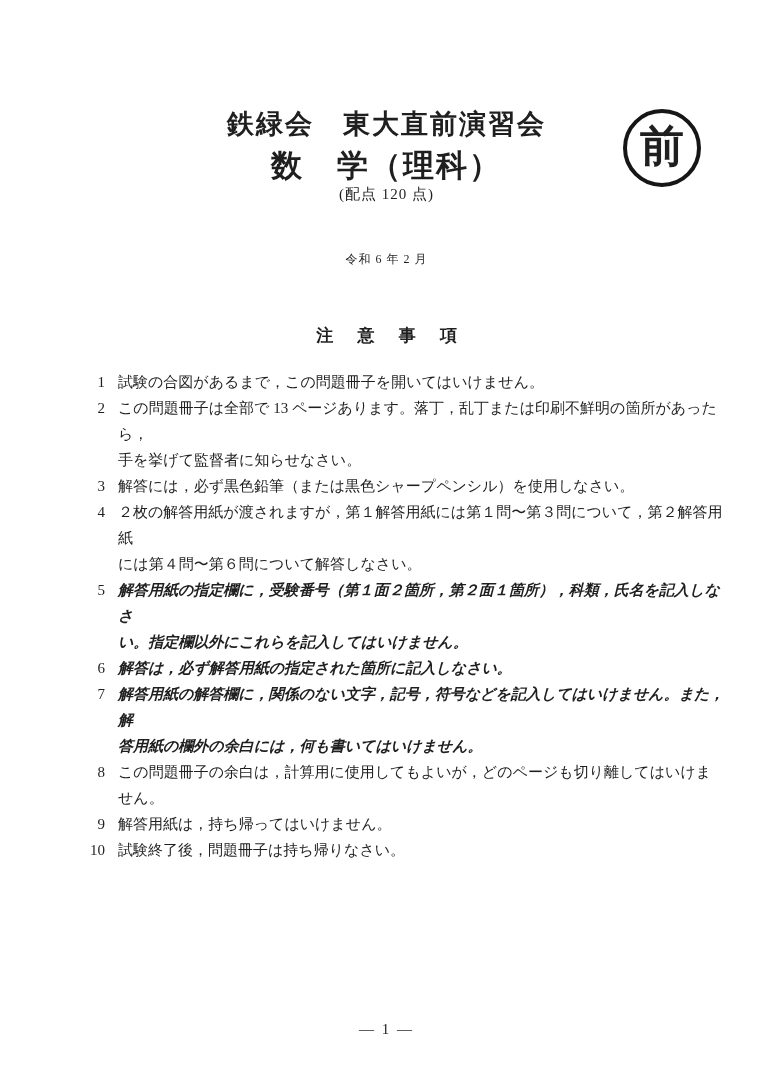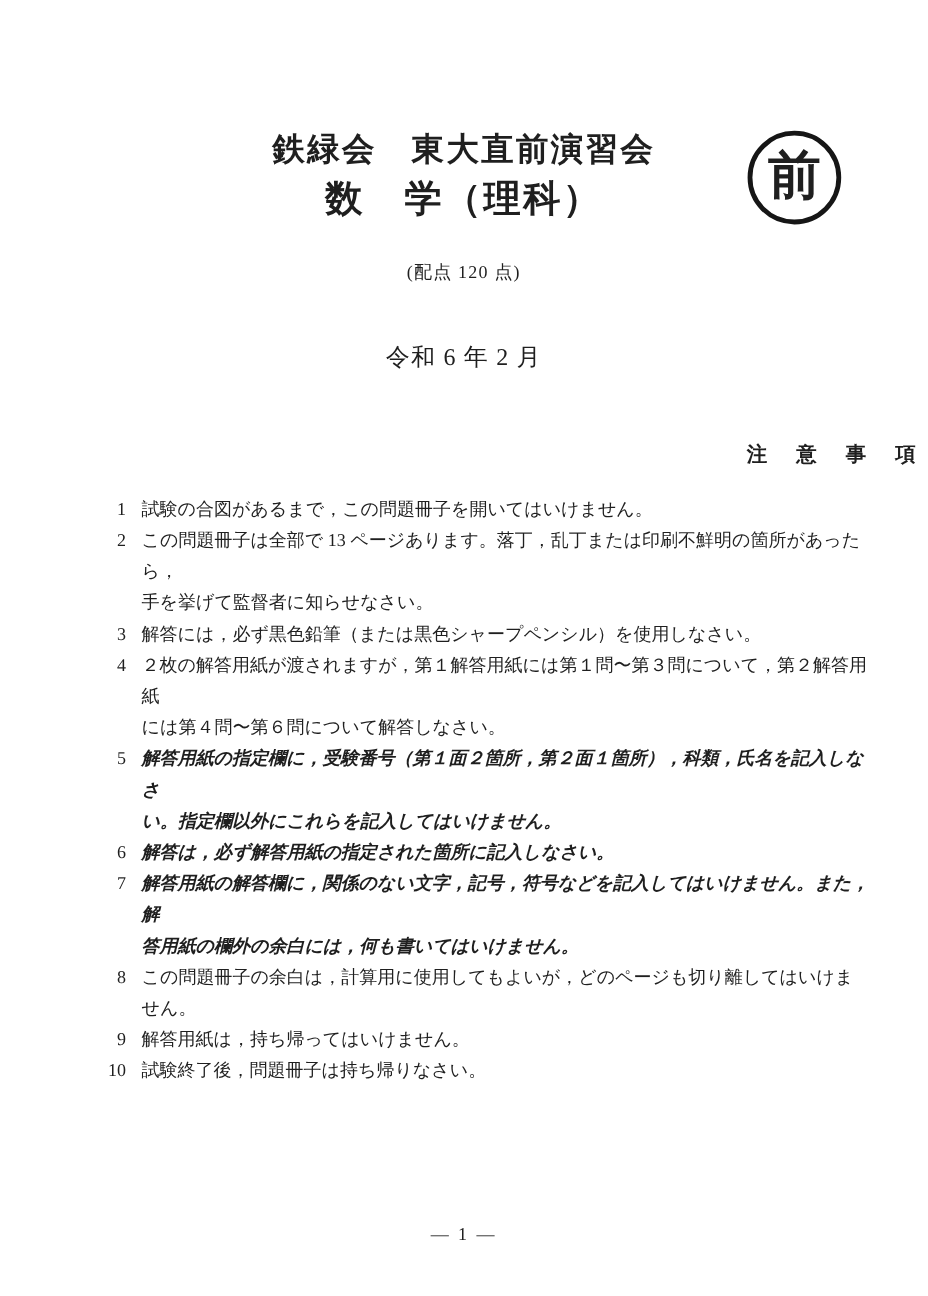--- a/index.html
+++ b/index.html
@@ -27,27 +27,26 @@
     line-height: 1.2;
   }
   .subject-title {
     margin-top: 7px;
     font-size: 31px;
     font-weight: bold;
     letter-spacing: 2px;
     line-height: 1.2;
   }
   .points-note {
-    margin-top: 33px;
     font-size: 15px;
     letter-spacing: 1px;
   }
   .exam-date {
     margin-top: 47px;
-    font-size: 20px;
+    font-size: 12px;
     letter-spacing: 1px;
   }
   .badge {
     position: absolute;
     top: 109px;
     right: 72px;
     width: 70px;
     height: 70px;
     border: 4px solid #161616;
     border-radius: 50%;
@@ -57,21 +56,21 @@
   }
   .badge-char {
     font-size: 44px;
     font-weight: bold;
     font-family: "Liberation Serif", "DejaVu Serif", serif;
     line-height: 1;
     padding-bottom: 2px;
   }
   .notice-heading {
     margin-top: 56px;
-    text-align: right;
+    text-align: center;
     font-size: 17px;
     font-weight: bold;
     letter-spacing: 10px;
     text-indent: 10px; 
   }
   .notice-list {
     margin: 22px 0 0 83px;
     width: 642px;
     font-size: 15px;
     line-height: 26px;

